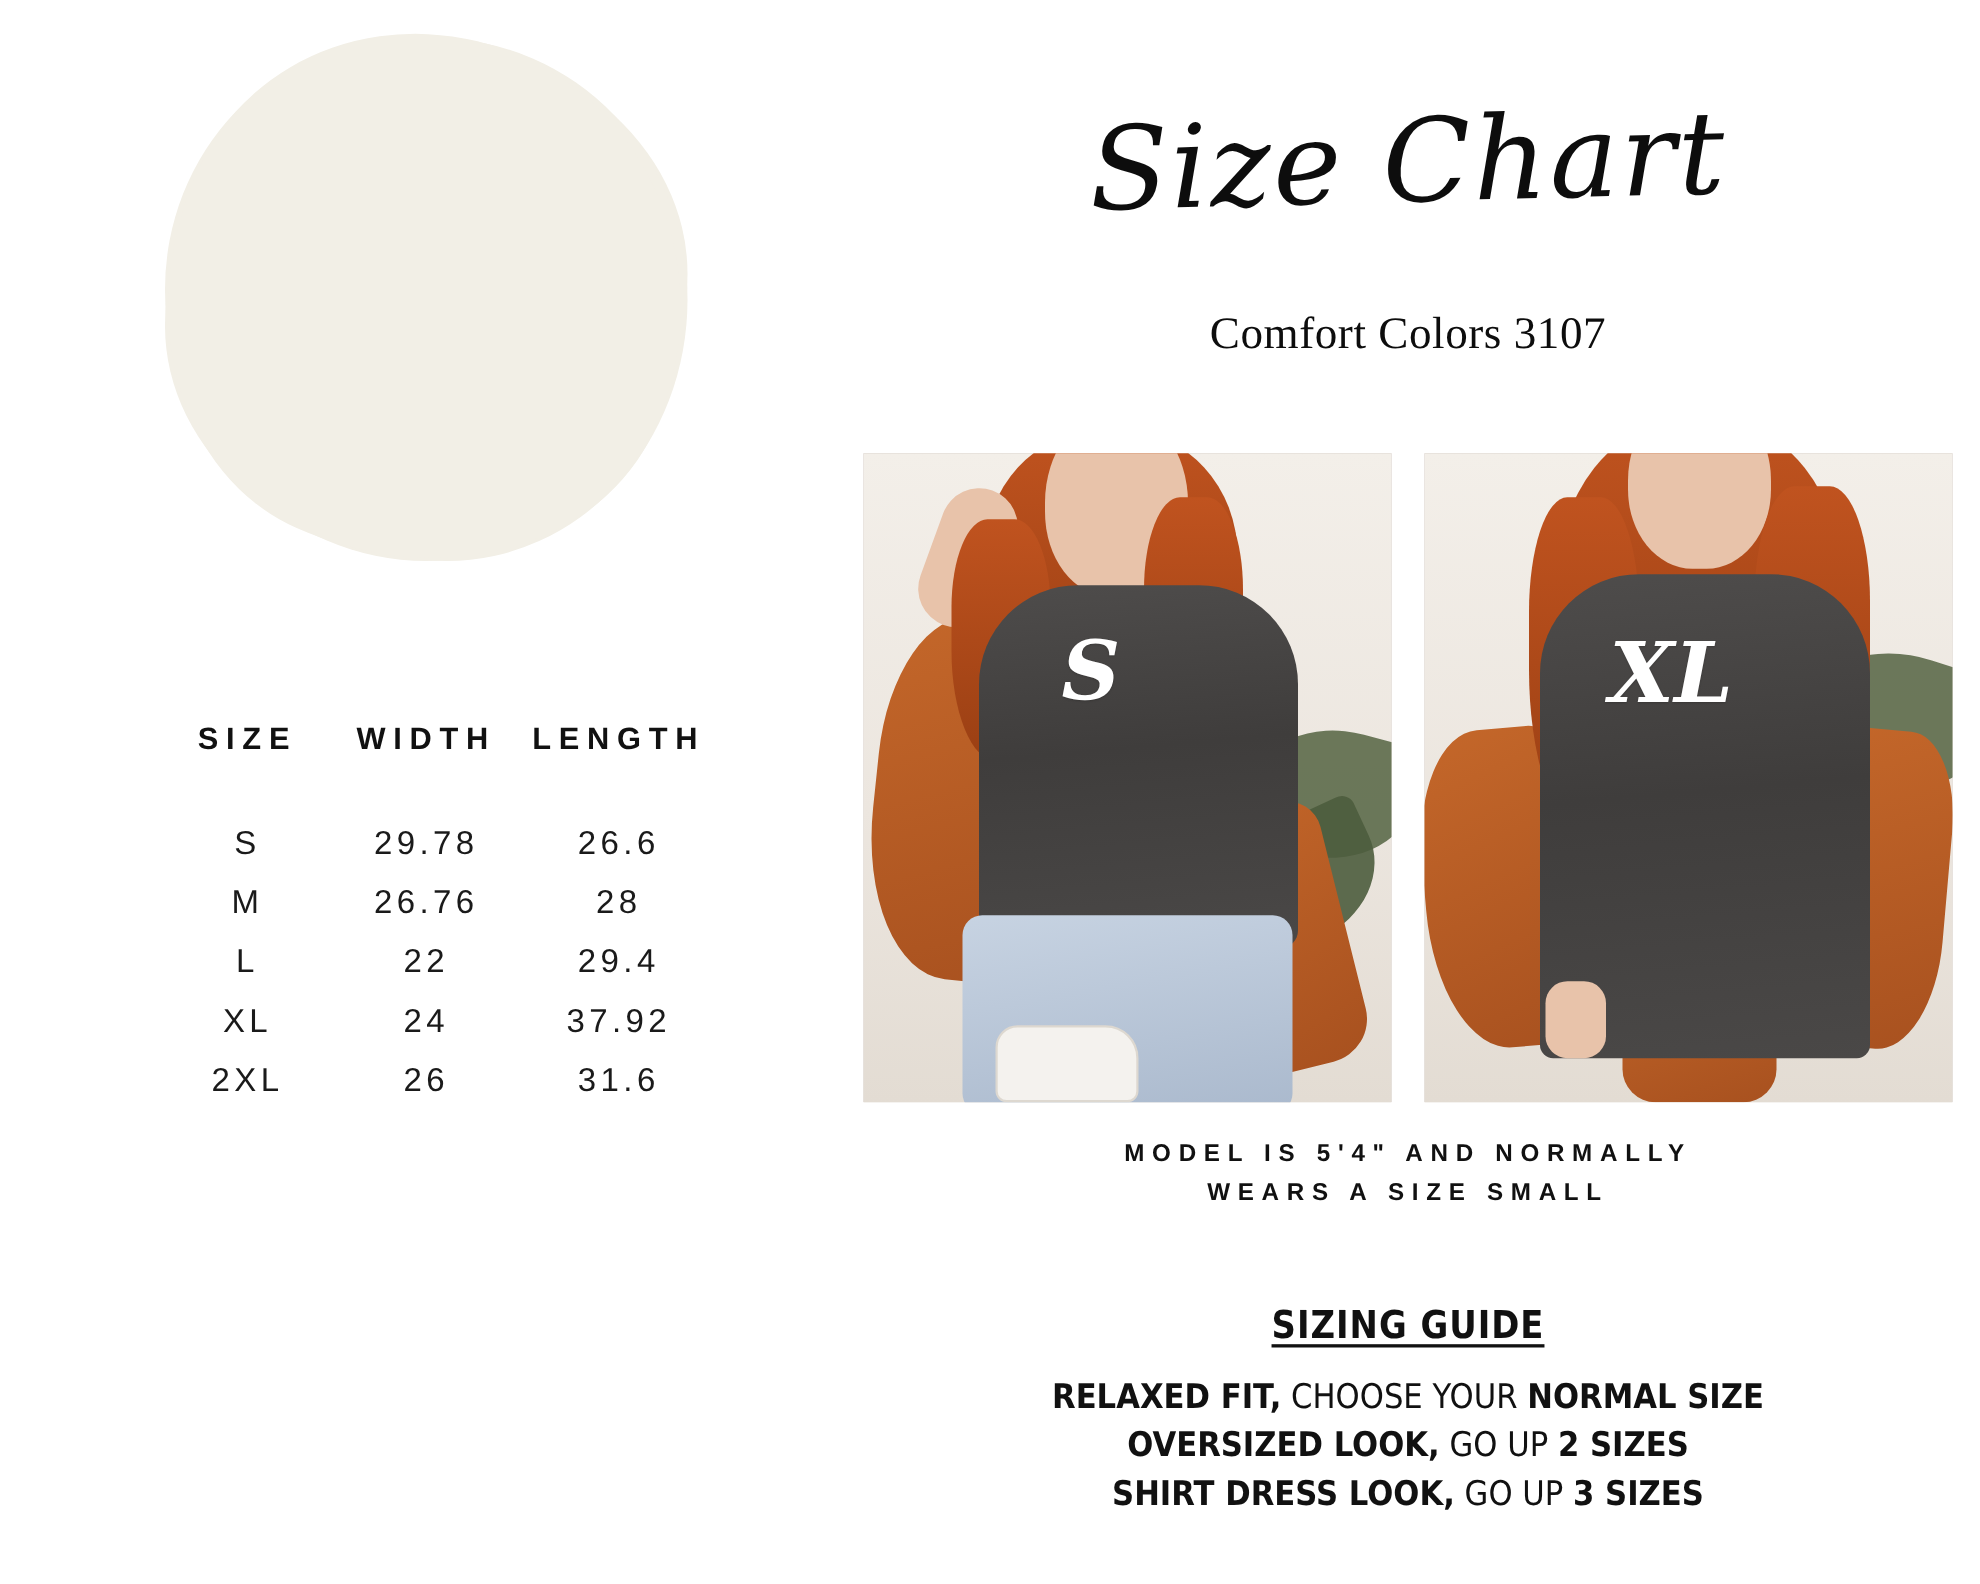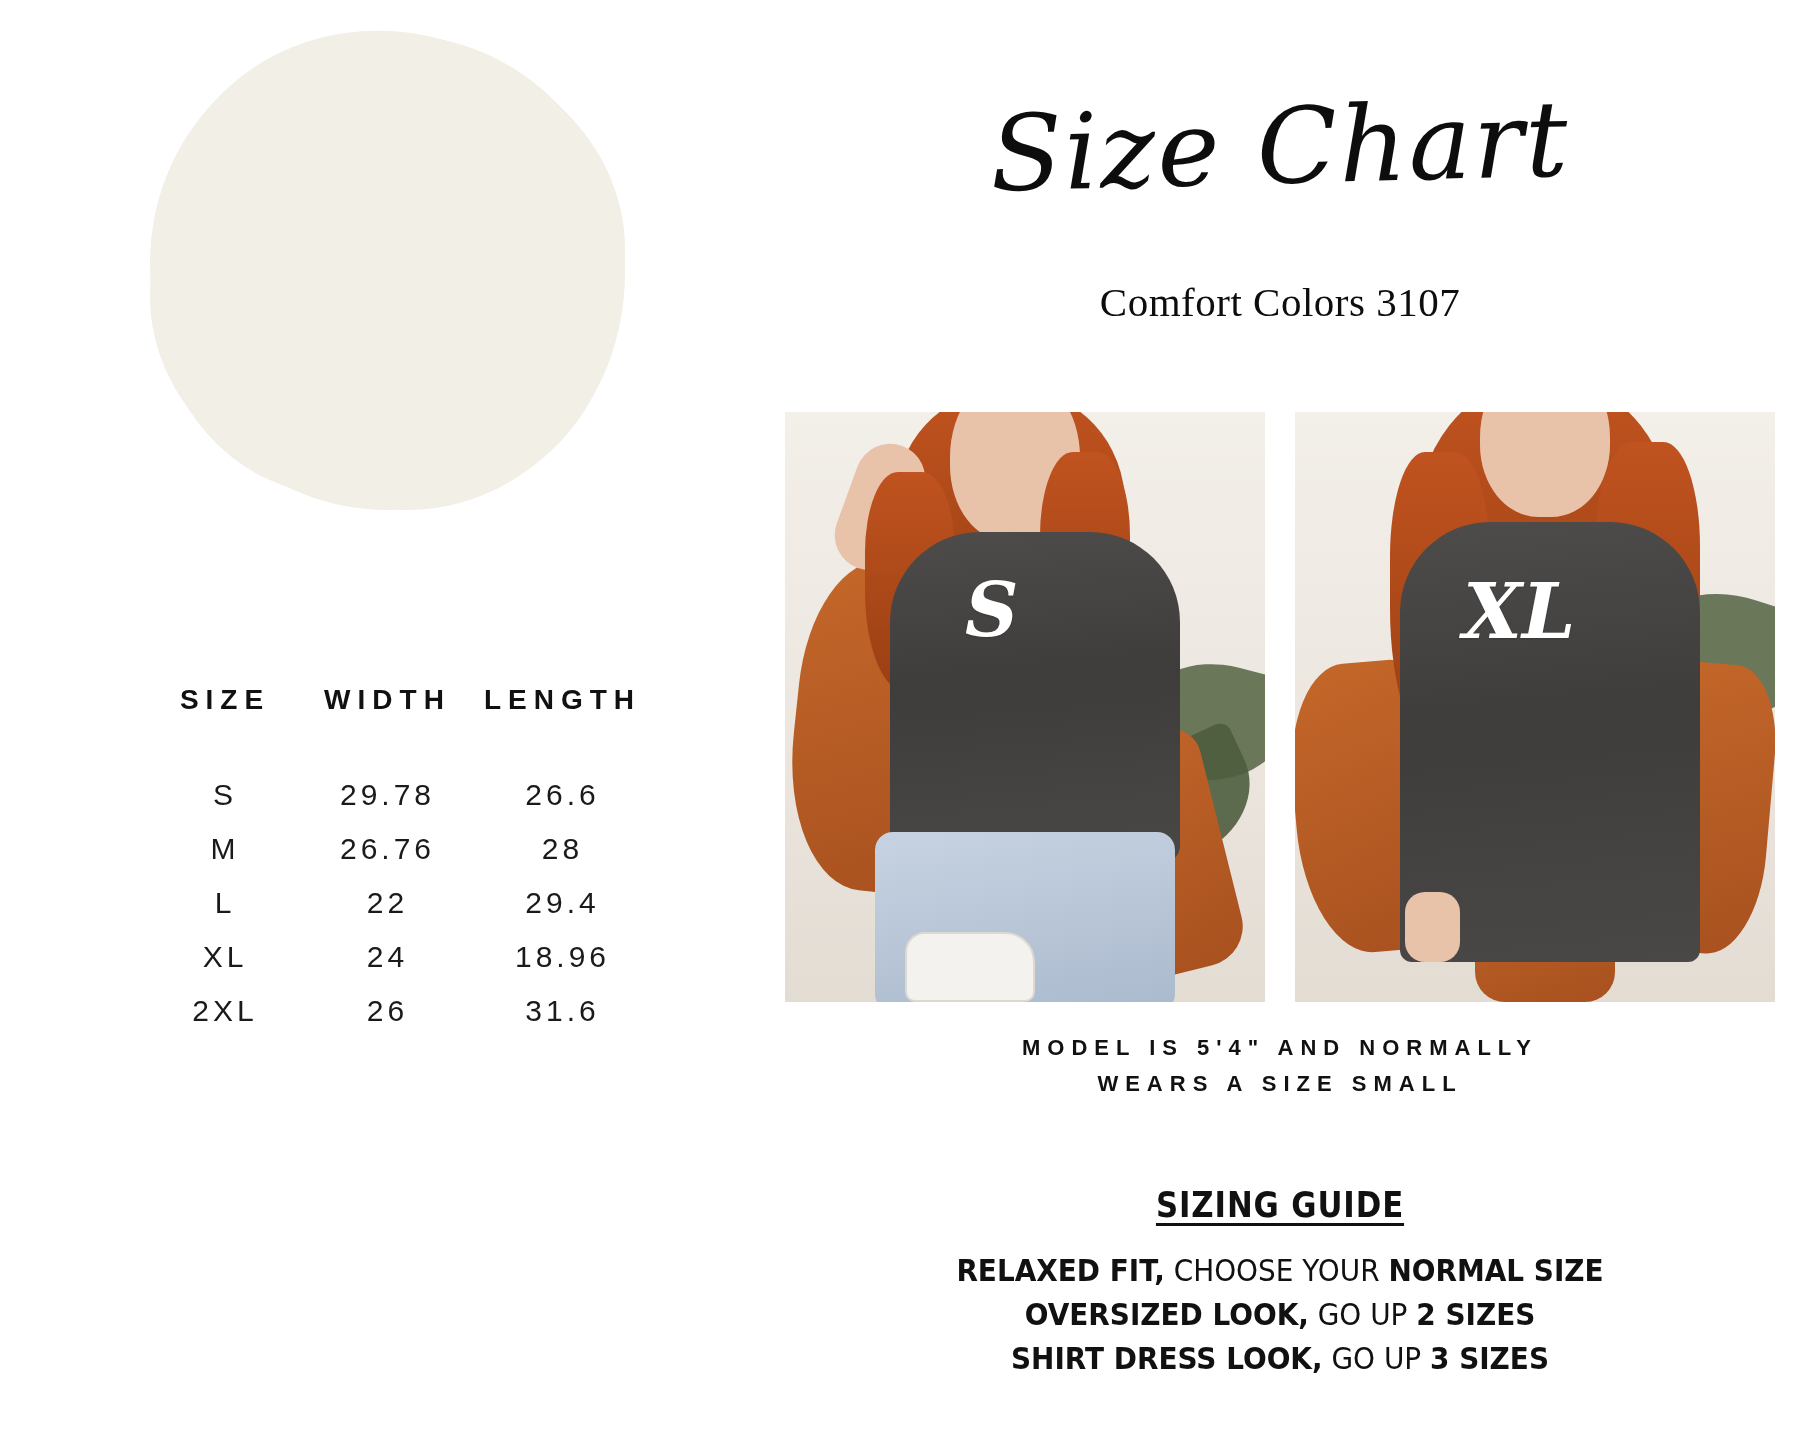--- a/index.html
+++ b/index.html
@@ -42,21 +42,20 @@
   #logo-blob::after {
     border-radius: 48% 52% 55% 45% / 45% 55% 45% 55%;
     transform: rotate(24deg);
   }
 
   
   #size-table {
     position: absolute;
     left: 150px; top: 655px;
     width: 500px;
-    margin-top: 28px;
   }
   table {
     border-collapse: collapse;
     width: 100%;
     table-layout: fixed;
   }
   th {
     font-size: 28px;
     font-weight: 700;
     letter-spacing: 7px;
@@ -255,21 +254,21 @@
           <td>28</td>
         </tr>
         <tr>
           <td>L</td>
           <td>22</td>
           <td>29.4</td>
         </tr>
         <tr>
           <td>XL</td>
           <td>24</td>
-          <td>18.96</td>
+          <td>37.92</td>
         </tr>
         <tr>
           <td>2XL</td>
           <td>26</td>
           <td>31.6</td>
         </tr>
       </tbody>
     </table>
   </div>
 

